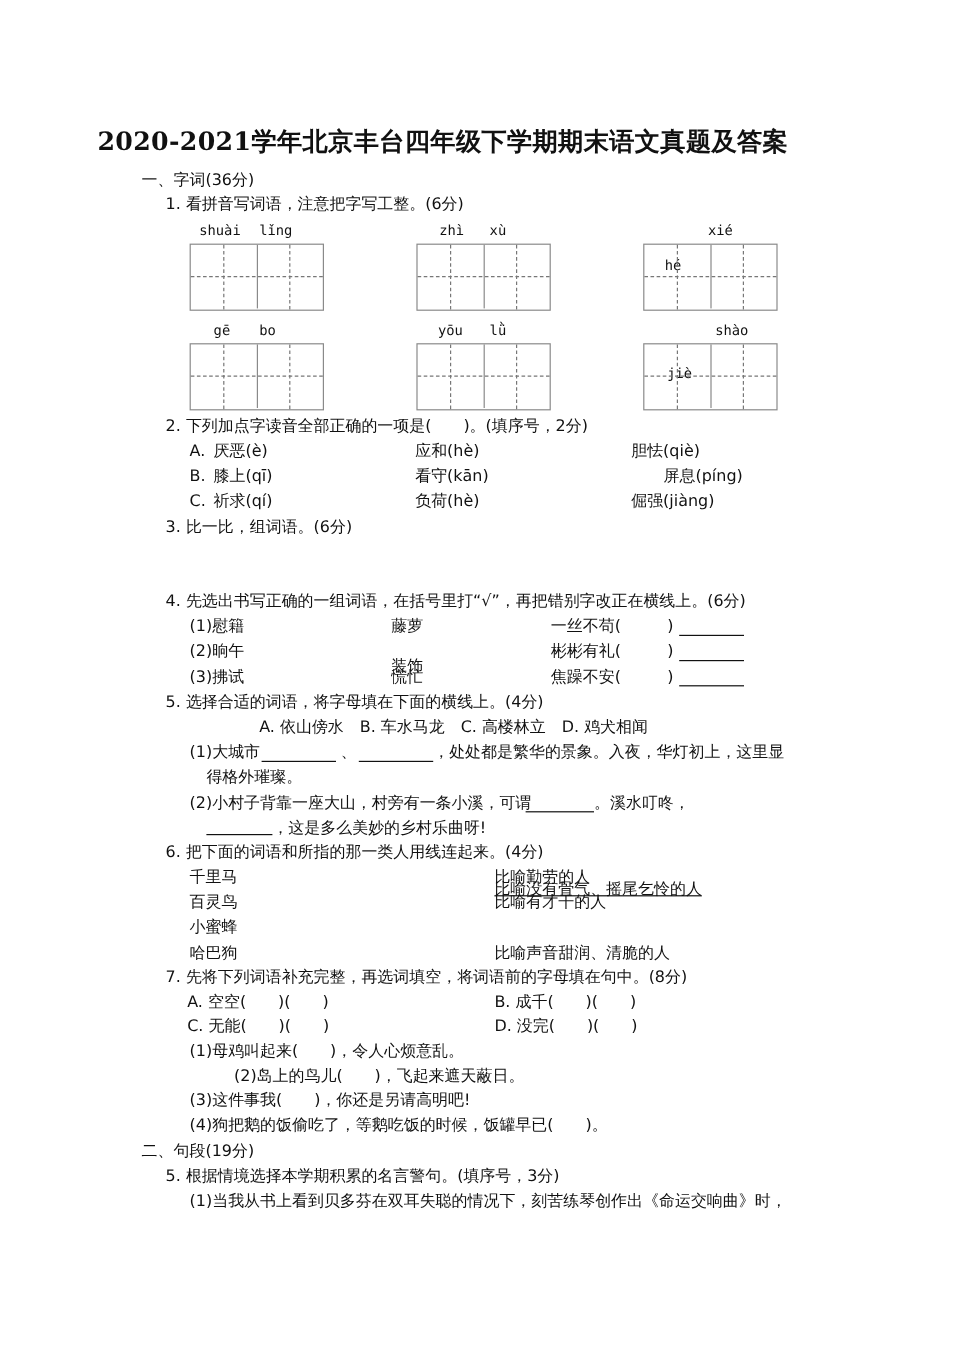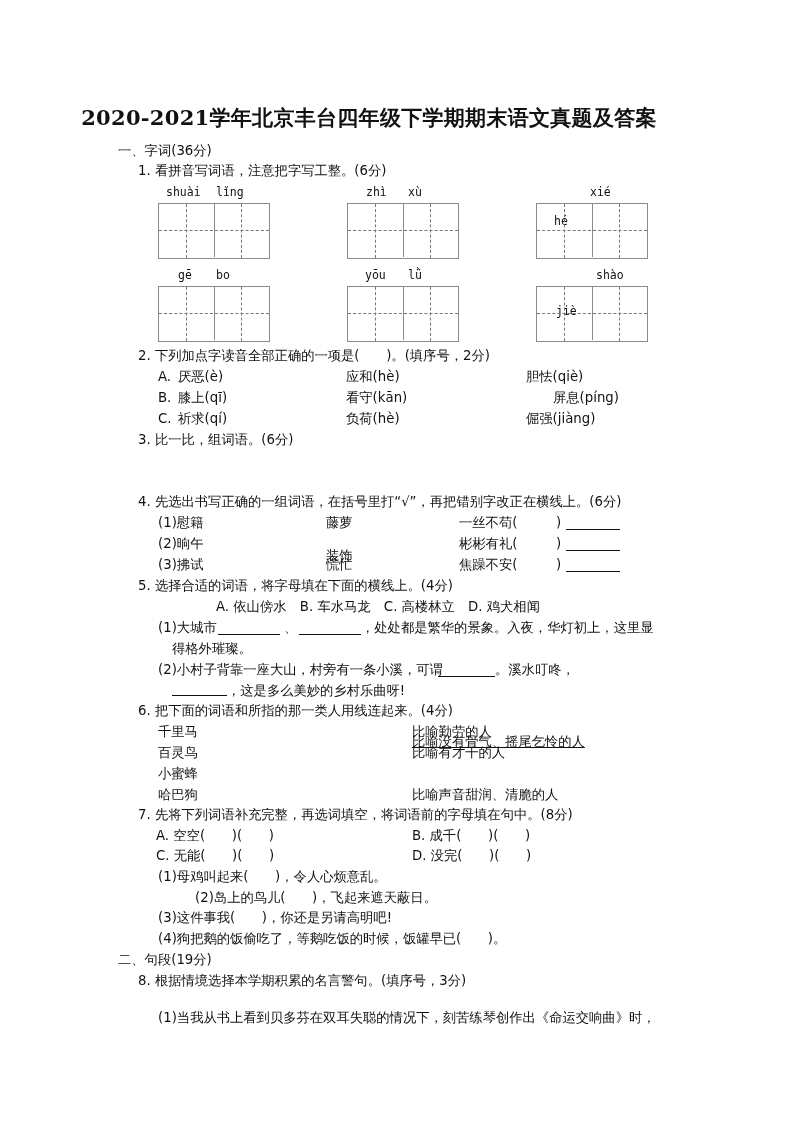--- a/index.html
+++ b/index.html
@@ -155,14 +155,14 @@
 <div class="abs t" style="left:156px;top:826px;">A. 空空(　　)(　　)</div>
 <div class="abs t" style="left:412px;top:826px;">B. 成千(　　)(　　)</div>
 <div class="abs t" style="left:156px;top:846px;">C. 无能(　　)(　　)</div>
 <div class="abs t" style="left:412px;top:846px;">D. 没完(　　)(　　)</div>
 <div class="abs t" style="left:158px;top:867px;">(1)母鸡叫起来(　　)，令人心烦意乱。</div>
 <div class="abs t" style="left:158px;top:888px;margin-left:37px;">(2)岛上的鸟儿(　　)，飞起来遮天蔽日。</div>
 <div class="abs t" style="left:158px;top:908px;">(3)这件事我(　　)，你还是另请高明吧!</div>
 <div class="abs t" style="left:158px;top:929px;text-align:center;">(4)狗把鹅的饭偷吃了，等鹅吃饭的时候，饭罐早已(　　)。</div>
 
 <div class="abs t" style="left:118px;top:950px;">二、句段(19分)</div>
-<div class="abs t" style="left:138px;top:971px;">8. 根据情境选择本学期积累的名言警句。(填序号，3分)</div>
-<div class="abs t" style="left:158px;top:992px;margin-top:16px;">(1)当我从书上看到贝多芬在双耳失聪的情况下，刻苦练琴创作出《命运交响曲》时，</div>
+<div class="abs t" style="left:138px;top:971px;">5. 根据情境选择本学期积累的名言警句。(填序号，3分)</div>
+<div class="abs t" style="left:158px;top:992px;">(1)当我从书上看到贝多芬在双耳失聪的情况下，刻苦练琴创作出《命运交响曲》时，</div>
 
 </body></html>

